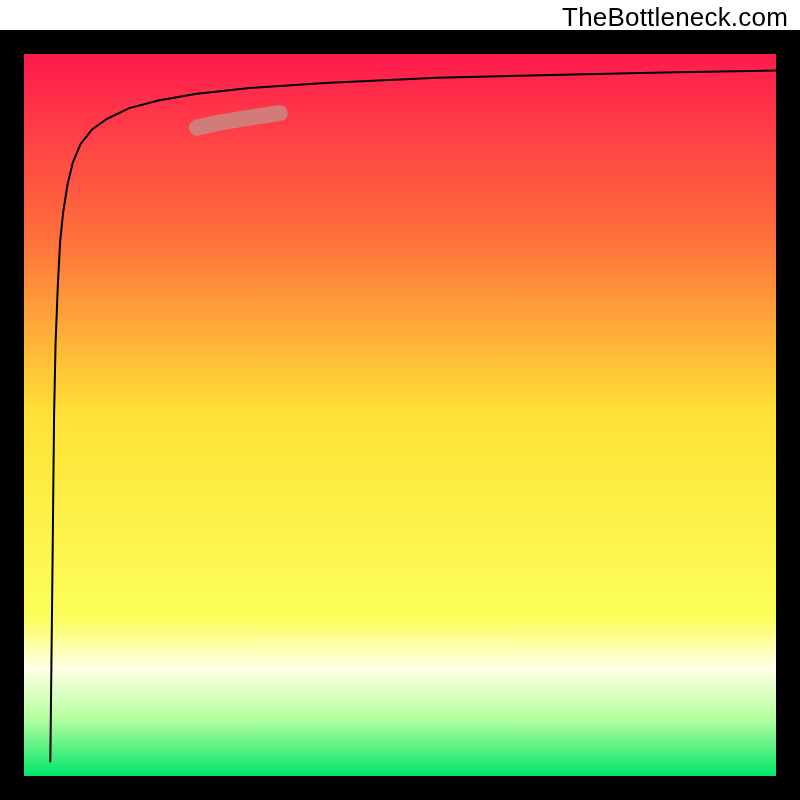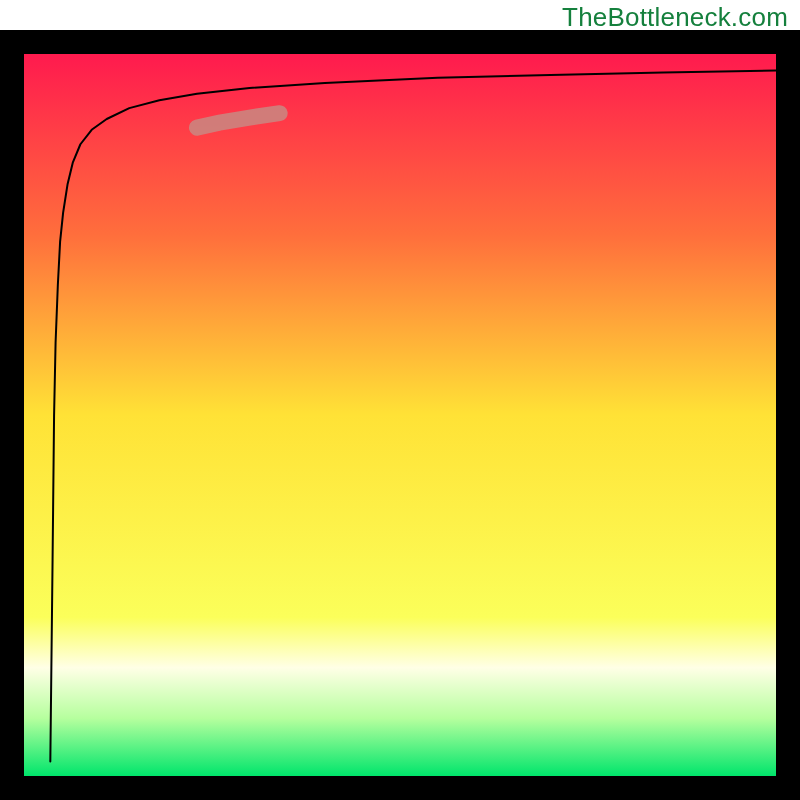--- a/index.html
+++ b/index.html
@@ -14,21 +14,21 @@
     position: relative;
     width: 800px;
     height: 800px;
   }
   .watermark {
     position: absolute;
     top: 2px;
     right: 12px;
     font-family: Arial, Helvetica, sans-serif;
     font-size: 26px;
-    color: #15803d;
+    color: #000000;
     letter-spacing: 0.2px;
     font-weight: 400;
   }
   svg.plot {
     position: absolute;
     left: 0;
     top: 0;
   }
 </style>
 </head>

